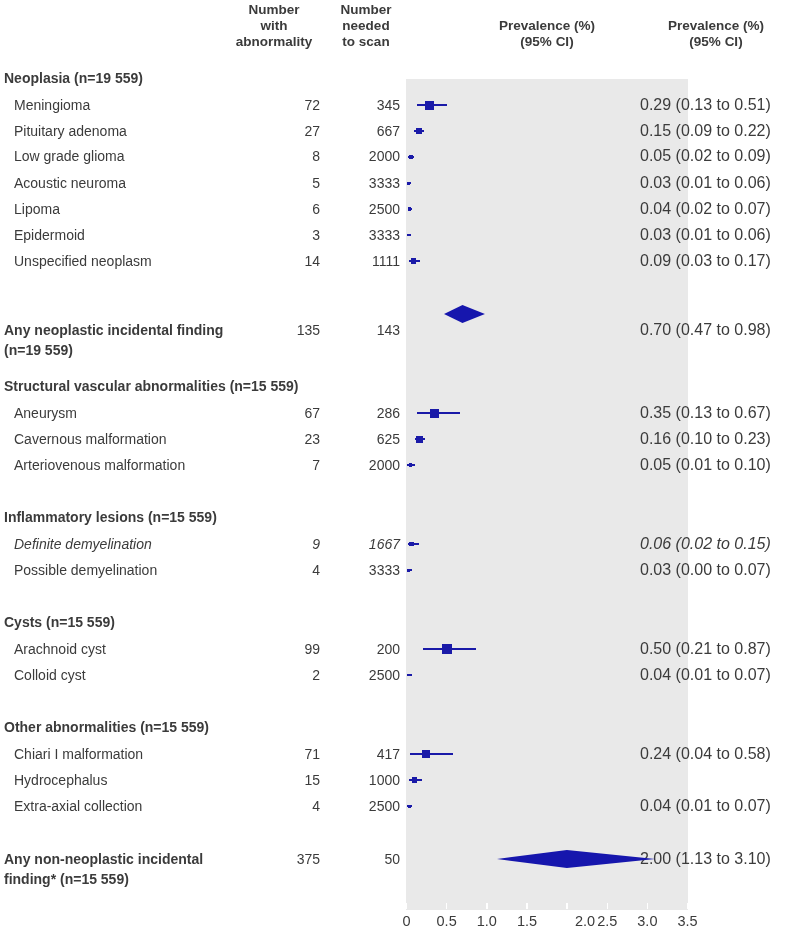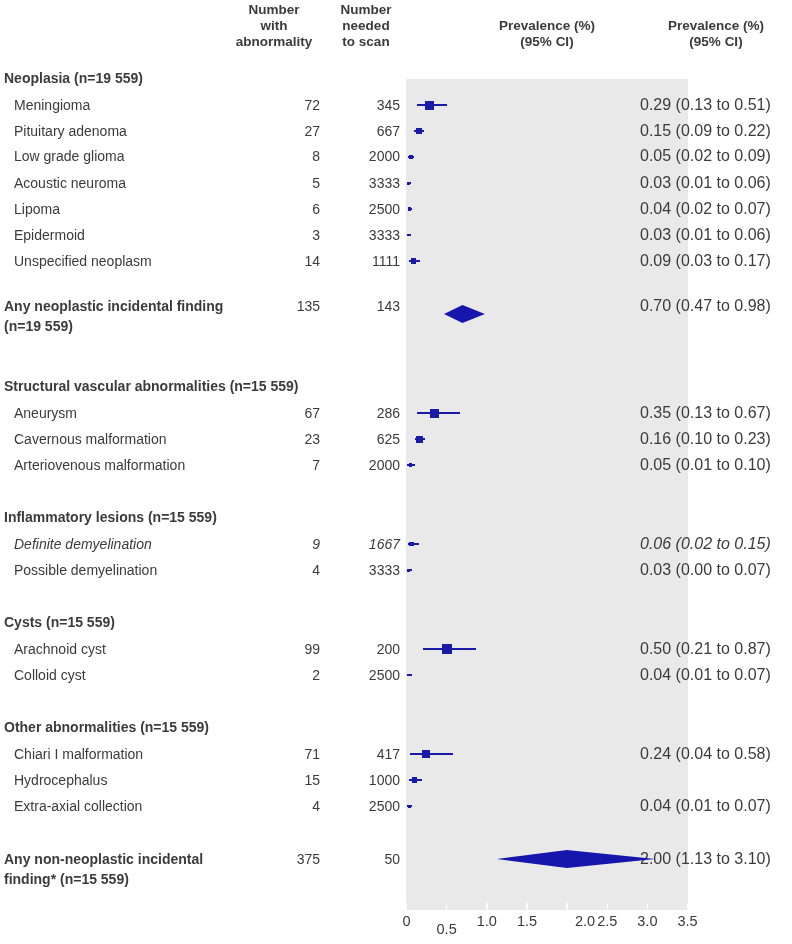--- a/index.html
+++ b/index.html
@@ -200,21 +200,21 @@
         <div class="num with">3</div>
         <div class="num nnt">3333</div>
         <div class="val">0.03 (0.01 to 0.06)</div>
       </div>
       <div class="row item" style="top: 251px;">
         <div class="label">Unspecified neoplasm</div>
         <div class="num with">14</div>
         <div class="num nnt">1111</div>
         <div class="val">0.09 (0.03 to 0.17)</div>
       </div>
-      <div class="row summary" style="top: 296px;">
+      <div class="row summary" style="top: 320px;">
         <div class="label">Any neoplastic incidental finding
 (n=19 559)</div>
         <div class="num with">135</div>
         <div class="num nnt">143</div>
         <div class="val">0.70 (0.47 to 0.98)</div>
       </div>
       <div class="row group" style="top: 376px;">
         <div class="label">Structural vascular abnormalities (n=15 559)</div>
         <div class="num with"></div>
         <div class="num nnt"></div>
@@ -347,21 +347,21 @@
       <svg width="160.1910000000001" height="20" style="position: absolute; left: 496.239px; top: 849px;">
         <polygon points="1,10 70.86100000000005,1 159.1910000000001,10 70.86100000000005,19" fill="#1616ad"></polygon>
       </svg>
     </div>
 
   <div class="axis-line"></div>
   <div id="axis-ticks">
       <div class="tick" style="left: 405.75px;"></div>
       <div class="tick-label" style="left: 406.5px;">0</div>
       <div class="tick" style="left: 445.9px;"></div>
-      <div class="tick-label" style="left: 446.65px; margin-top: 8px;">0.5</div>
+      <div class="tick-label" style="left: 446.65px;">0.5</div>
       <div class="tick" style="left: 486.05px;"></div>
       <div class="tick-label" style="left: 486.8px;">1.0</div>
       <div class="tick" style="left: 526.2px;"></div>
       <div class="tick-label" style="left: 499px; margin-left: 28px;">1.5</div>
       <div class="tick" style="left: 566.35px;"></div>
       <div class="tick-label" style="left: 567.1px; margin-left: 18px;">2.0</div>
       <div class="tick" style="left: 606.5px;"></div>
       <div class="tick-label" style="left: 607.25px;">2.5</div>
       <div class="tick" style="left: 646.65px;"></div>
       <div class="tick-label" style="left: 647.4px;">3.0</div>

